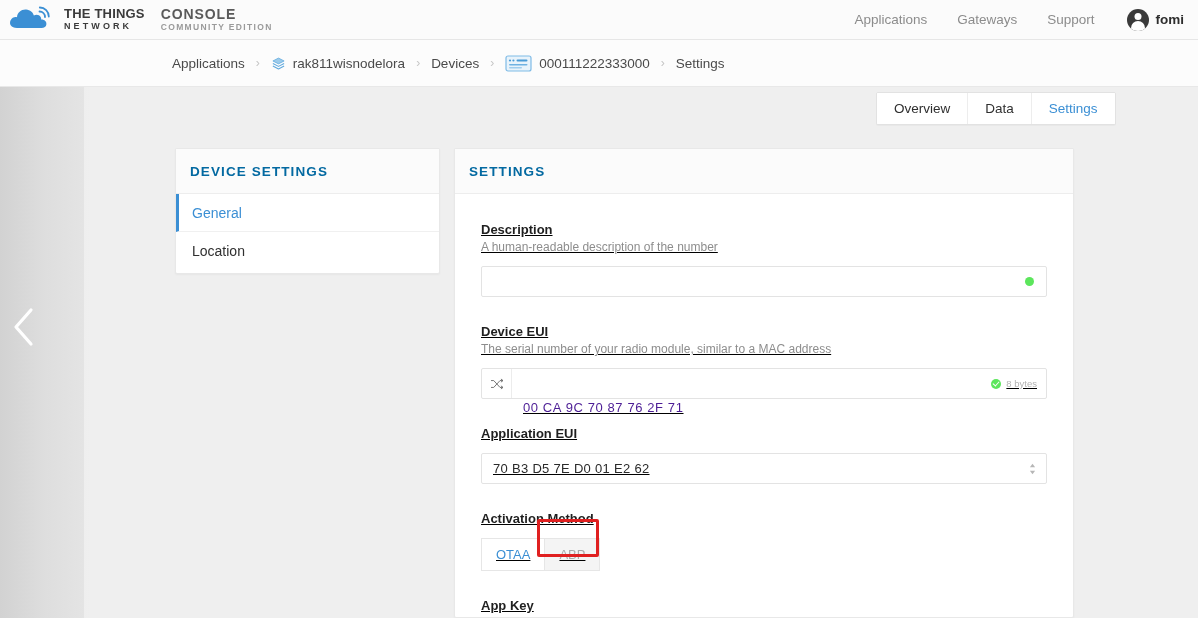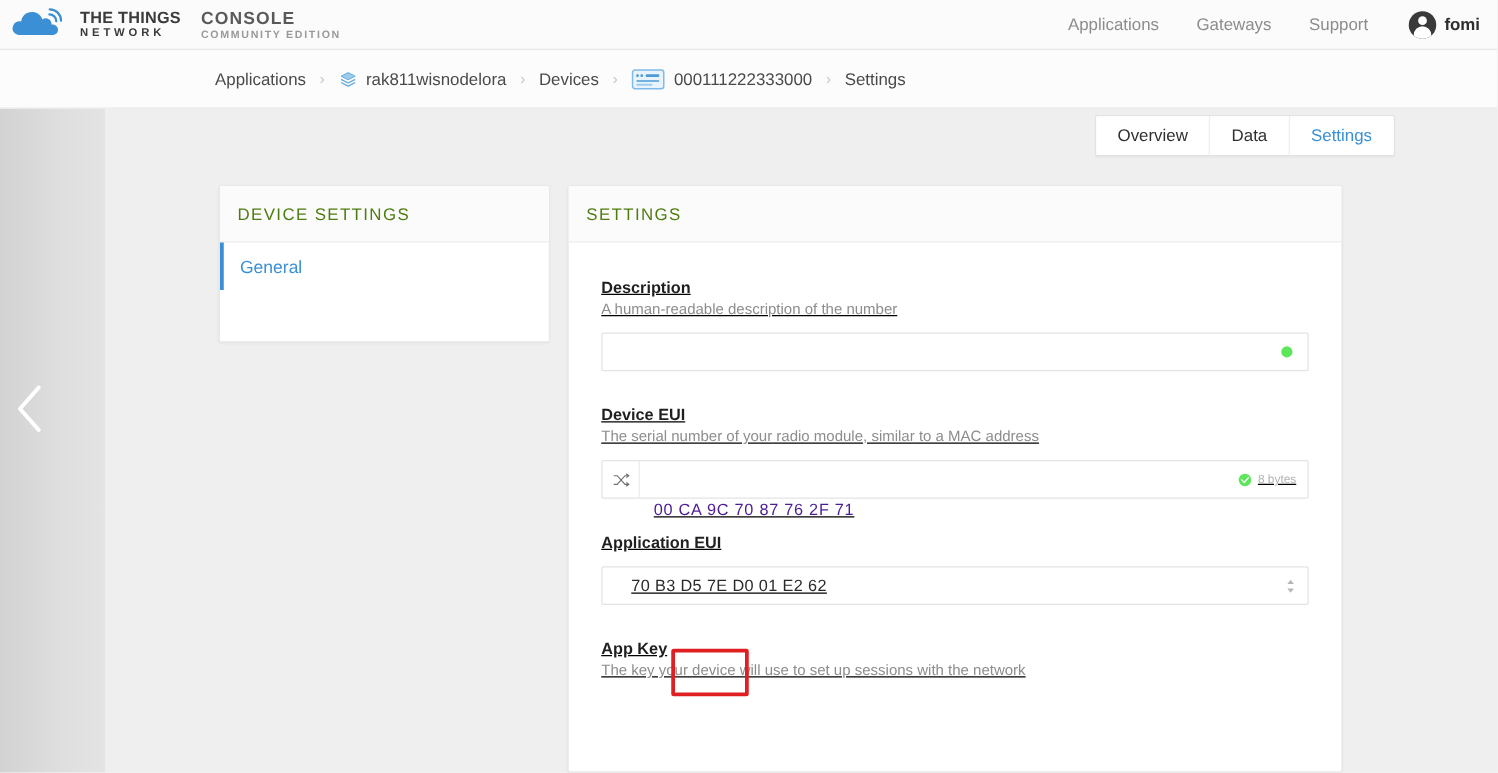--- a/index.html
+++ b/index.html
@@ -107,21 +107,21 @@
     border:1px solid #e8e8e8; border-radius:2px;
     box-shadow:0 1px 2px rgba(0,0,0,.04);
   }
   .card-head{
     background:#fbfbfb;
     border-bottom:1px solid #ededed;
     height:45px; display:flex; align-items:center;
     padding-left:14px;
   }
   .card-head .title{
-    color:#4d7c0f; font-size:13.5px; font-weight:normal;
+    color:#0369a1; font-size:13.5px; font-weight:bold;
     letter-spacing:1.1px; text-transform:uppercase;
   }
 
   .side-card{ left:175px; top:148px; width:265px; height:126px; }
   .side-item{
     height:38px; display:flex; align-items:center;
     padding-left:13px; font-size:14px; color:#2f2f2f;
     border-bottom:1px solid #f0f0f0; cursor:pointer;
     border-left:3px solid transparent;
   }
@@ -169,21 +169,21 @@
   .bytes .chk:after{
     content:""; position:absolute; left:3px; top:1.5px;
     width:3px; height:5px; border:solid #fff; border-width:0 1.4px 1.4px 0;
     transform:rotate(42deg);
   }
   .bytes .blab{ font-size:9.5px; color:#b3b3b3; }
 
   .selectrow{
     margin-top:11px; position:relative;
     height:31px; border:1px solid #e3e3e3; border-radius:2px; background:#fff;
-    display:flex; align-items:center;padding-left:12px;
+    display:flex; align-items:center;
   }
   .selectrow .txt{ padding:0 11px; font-size:13px; color:#2a2a2a; letter-spacing:.3px; }
   .selectrow .spin{
     position:absolute; right:9px; top:50%; transform:translateY(-50%);
     display:flex; flex-direction:column; align-items:center; cursor:pointer;
   }
 
   .segctl{ margin-top:11px; display:flex; }
   .seg{
     height:33px; min-width:56px; padding:0 14px;
@@ -297,20 +297,23 @@
   <div class="tab">Data</div>
   <div class="tab active">Settings</div>
 </div>
 
 <div class="card side-card">
   <div class="card-head">
     <span class="title">DEVICE SETTINGS</span>
   </div>
   <div class="side-item active">
     <span>General</span>
+  </div>
+  <div class="side-item">
+    <span>Location</span>
   </div>
 </div>
 
 <div class="card main-card">
   <div class="card-head">
     <span class="title">SETTINGS</span>
   </div>
 
   <div class="main-body">
 
@@ -349,20 +352,27 @@
         <span class="txt">70 B3 D5 7E D0 01 E2 62</span>
         <span class="spin">
           <svg width="9" height="14" viewBox="0 0 10 16">
             <path d="M5 2 L8 6 H2 Z" fill="#b6b6b6"></path>
             <path d="M5 14 L8 10 H2 Z" fill="#b6b6b6"></path>
           </svg>
         </span>
       </div>
     </div>
 
+    <div class="field">
+      <div class="flabel">Activation Method</div>
+      <div class="segctl">
+        <div class="seg">OTAA</div>
+        <div class="seg off">ABP</div>
+      </div>
+    </div>
 
     <div class="field">
       <div class="flabel">App Key</div>
       <div class="fhint">The key your device will use to set up sessions with the network</div>
     </div>
 
   </div>
 </div>
 
 <div class="redbox"></div>

